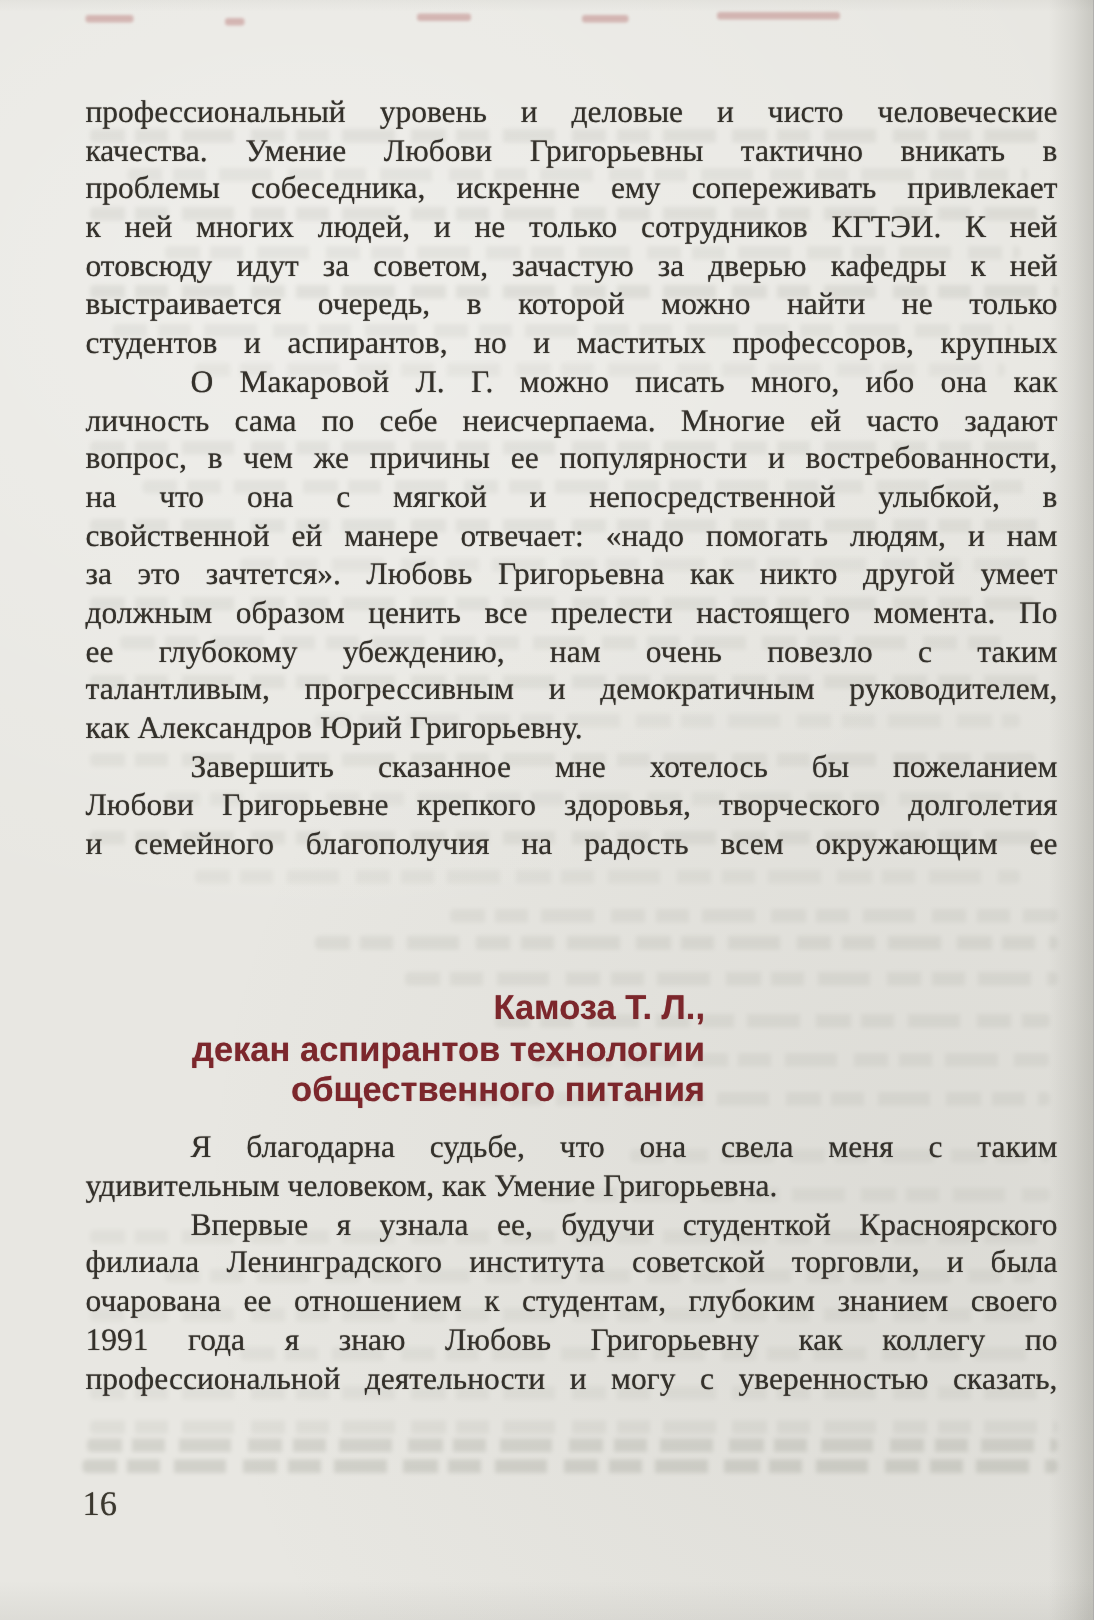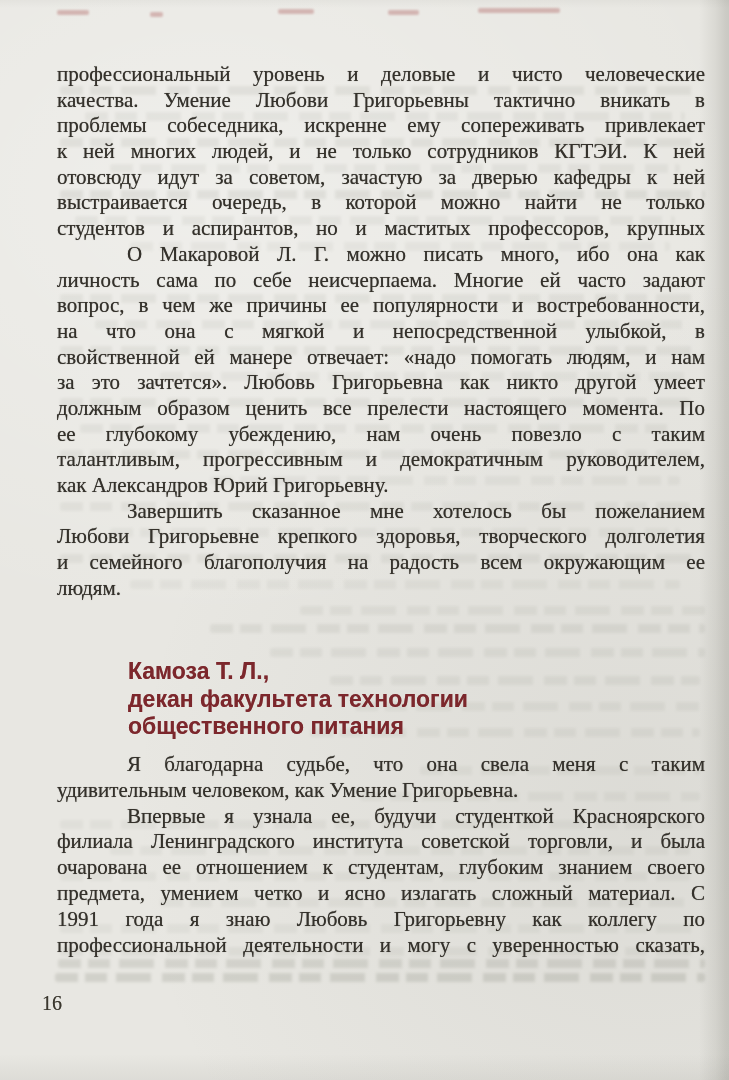--- a/index.html
+++ b/index.html
@@ -23,25 +23,26 @@
   }
   .tb2 .line { height:25.8px; line-height:25.8px; }
   .line.ind { text-indent:70px; }
   .line.noj { text-align-last:left; }
   
   .heading { position:absolute; left:128px; top:658px; }
   .hline {
     font-family:"Liberation Sans", sans-serif; font-weight:bold;
     font-size:23px; line-height:27.5px; color:#7c272c;
     text-shadow:0 0 0.6px rgba(124,39,44,0.6);
+    text-align:right;
   }
   
   .pagenum {
-    position:absolute; left:42px; top:990px;
-    font-size:20px; line-height:26px; color:#3b382f;
+    position:absolute; left:55px; top:990px;
+    font-size:23px; line-height:26px; color:#3b382f;
     text-shadow:0 0 0.6px rgba(59,56,47,0.7);
   }
   
   .ghost {
     position:absolute; height:9px; border-radius:3px; filter:blur(1.4px);
     background-image:repeating-linear-gradient(90deg,
       rgba(100,103,88,1) 0 23px, rgba(100,103,88,0) 23px 30px,
       rgba(100,103,88,1) 30px 52px, rgba(100,103,88,0) 52px 61px,
       rgba(100,103,88,1) 61px 96px, rgba(100,103,88,0) 96px 107px);
   }
@@ -125,40 +126,38 @@
         <div class="line">за это зачтется». Любовь Григорьевна как никто другой умеет</div>
         <div class="line">должным образом ценить все прелести настоящего момента. По</div>
         <div class="line">ее глубокому убеждению, нам очень повезло с таким</div>
         <div class="line">талантливым, прогрессивным и демократичным руководителем,</div>
         <div class="line noj">как Александров Юрий Григорьевну.</div>
       </div>
     <div class="para">
         <div class="line ind">Завершить сказанное мне хотелось бы пожеланием</div>
         <div class="line">Любови Григорьевне крепкого здоровья, творческого долголетия</div>
         <div class="line">и семейного благополучия на радость всем окружающим ее</div>
-        <div class="line noj">людям.</div>
       </div>
   </div>
 
   <div class="heading" style="color: rgb(124, 39, 44);">
       <div class="hline">Камоза Т. Л.,</div>
-      <div class="hline">декан факультета технологии</div>
+      <div class="hline">декан аспирантов технологии</div>
       <div class="hline">общественного питания</div>
     </div>
 
   <div class="textblock tb2">
     <div class="para">
         <div class="line ind">Я благодарна судьбе, что она свела меня с таким</div>
         <div class="line noj">удивительным человеком, как Умение Григорьевна.</div>
       </div>
     <div class="para">
         <div class="line ind">Впервые я узнала ее, будучи студенткой Красноярского</div>
         <div class="line">филиала Ленинградского института советской торговли, и была</div>
         <div class="line">очарована ее отношением к студентам, глубоким знанием своего</div>
-        <div class="line">предмета, умением четко и ясно излагать сложный материал. С</div>
         <div class="line">1991 года я знаю Любовь Григорьевну как коллегу по</div>
         <div class="line">профессиональной деятельности и могу с уверенностью сказать,</div>
       </div>
   </div>
 
   <div class="pagenum">16</div>
 
   <div class="edge-right"></div>
   <div class="edge-bottom"></div>
   <div class="edge-top"></div>

